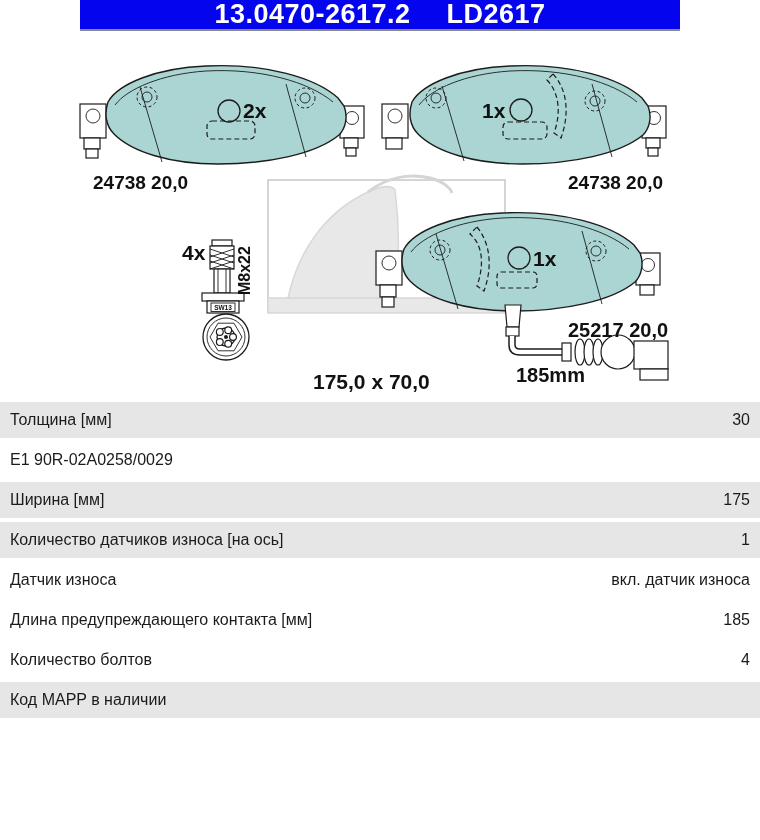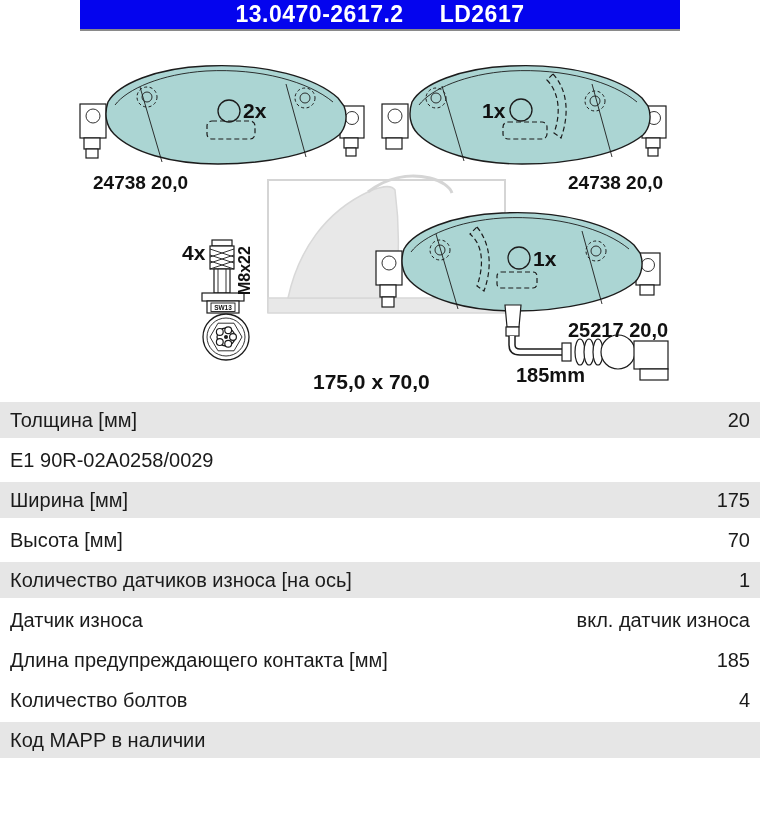--- a/index.html
+++ b/index.html
@@ -5,29 +5,29 @@
   html,body{margin:0;padding:0;}
   body{
     width:760px;height:840px;position:relative;overflow:hidden;
     background:#ffffff;
     font-family:"Liberation Sans","DejaVu Sans",sans-serif;
   }
   .header-bar{
     position:absolute;top:0;left:80px;width:600px;height:29px;
     background:#0404ee;border-bottom:2px solid #8a8a8a;
     display:flex;align-items:center;justify-content:center;gap:36px;
-    color:#ffffff;font-weight:bold;font-size:23px;letter-spacing:0.5px;
+    color:#ffffff;font-weight:bold;font-size:27px;letter-spacing:0.5px;
   }
   .drawing-area{position:absolute;top:30px;left:0;width:604px;height:370px;}
   .drawing-area svg{display:block;}
   .spec-table{position:absolute;top:400px;left:0;width:760px;}
   .spec-row{
     height:40px;box-sizing:border-box;
     display:flex;justify-content:space-between;align-items:center;
-    padding:0 10px;font-size:20px;color:#1b1b1b;background:#ffffff;
+    padding:0 10px;font-size:16px;color:#1b1b1b;background:#ffffff;
   }
   .spec-row.gray{
     background:#e6e6e6;
     border-top:2px solid #ffffff;border-bottom:2px solid #ffffff;
   }
   .spec-label{white-space:nowrap;}
   .spec-value{white-space:nowrap;text-align:right;}
   
   .outline{stroke:#1c1c1c;stroke-width:1.3;fill:none;}
   .pad-fill{fill:#abd5d3;stroke:#1c1c1c;stroke-width:1.4;}
@@ -174,33 +174,29 @@
   <text x="568" y="337" font-size="20" class="lbl">25217 20,0</text>
   <text x="516" y="382" font-size="20" class="lbl">185mm</text>
 
   <text x="313" y="389" font-size="21" class="lbl">175,0 x 70,0</text>
 </svg>
 </div>
 
 <div class="spec-table">
   <div class="spec-row gray">
     <span class="spec-label">Толщина [мм]</span>
-    <span class="spec-value">20</span>
+    <span class="spec-value">30</span>
   </div>
   <div class="spec-row">
     <span class="spec-value">E1 90R-02A0258/0029</span>
   </div>
   <div class="spec-row gray">
     <span class="spec-label">Ширина [мм]</span>
     <span class="spec-value">175</span>
   </div>
-  <div class="spec-row">
-    <span class="spec-label">Высота [мм]</span>
-    <span class="spec-value">70</span>
-  </div>
   <div class="spec-row gray">
     <span class="spec-label">Количество датчиков износа [на ось]</span>
     <span class="spec-value">1</span>
   </div>
   <div class="spec-row">
     <span class="spec-label">Датчик износа</span>
     <span class="spec-value">вкл. датчик износа</span>
   </div>
   <div class="spec-row">
     <span class="spec-label">Длина предупреждающего контакта [мм]</span>

